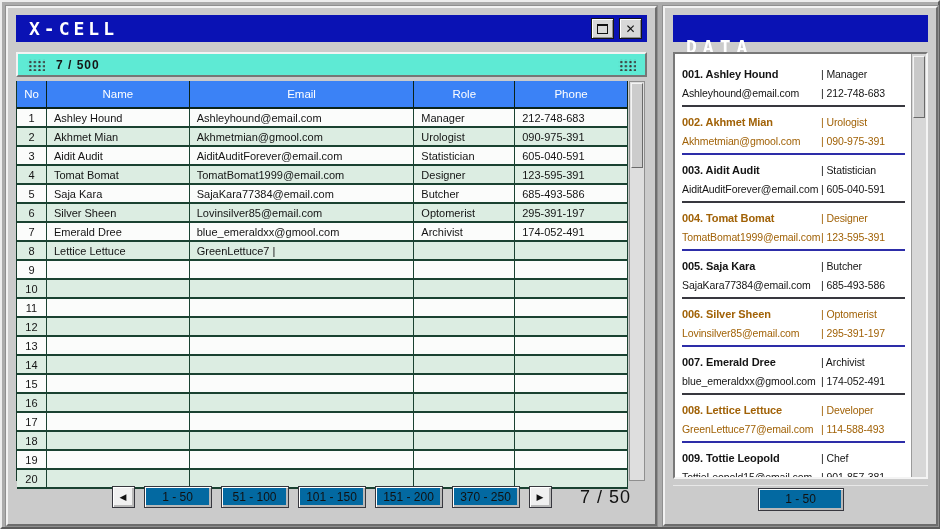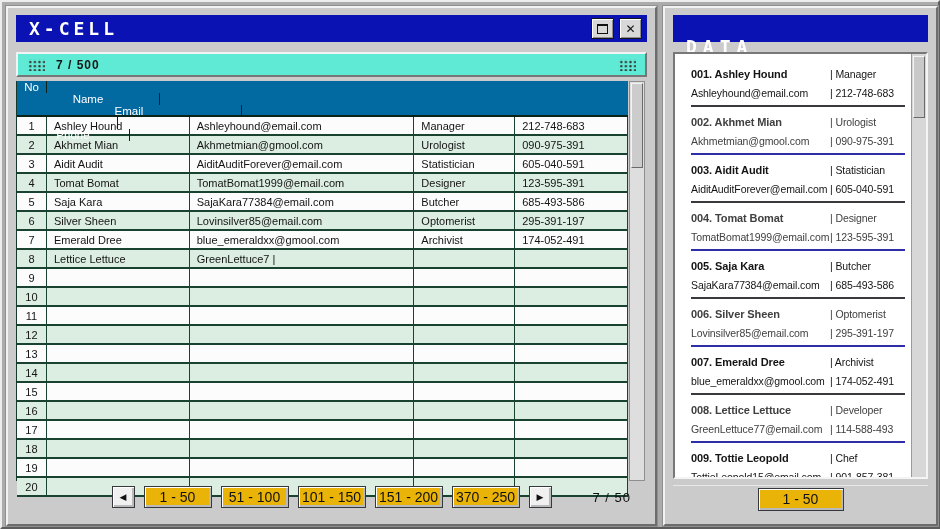--- a/index.html
+++ b/index.html
@@ -23,21 +23,21 @@
     border:2px solid;border-color:#f3f3f3 #767676 #767676 #f3f3f3;box-sizing:border-box;
     display:flex;align-items:center;padding:0 9px;}
   .grid-icon{width:18px;height:12px;
     background-image:radial-gradient(circle,#3c3c3c 1.05px,transparent 1.35px);
     background-size:4.6px 4.1px;background-position:1px 1px;}
   .tb-counter{margin-left:11px;font-size:12px;font-weight:600;color:#161616;letter-spacing:1px;}
   .toolbar .spacer{flex:1;}
   
   .tablewrap{position:absolute;left:8px;top:73px;width:629px;height:400px;}
   .tbl{position:absolute;left:0;top:0;width:612px;height:400px;border-left:1px solid #15392a;box-sizing:border-box;}
-  .thead{display:flex;height:36px;background:#0369a1;border-bottom:2px solid #0b2318;box-sizing:border-box;flex-direction:column;}
+  .thead{display:flex;height:28px;background:#3b82f6;border-bottom:2px solid #0b2318;box-sizing:border-box;}
   .th{color:#fff;font-size:11.5px;display:flex;align-items:center;justify-content:center;
     box-sizing:border-box;border-right:1px solid #0b2318;}
   .tr{display:flex;height:19px;box-sizing:border-box;border-bottom:2px solid #1a4231;background:#fbfcfb;}
   .tr.alt{background:#dcede2;}
   .td{font-size:11px;color:#141414;display:flex;align-items:center;box-sizing:border-box;
     border-right:1px solid #1a4231;padding-left:7px;white-space:nowrap;overflow:hidden;}
   .col0{width:30px;justify-content:center;padding-left:0;}
   .col1{width:143px;}
   .col2{width:225px;}
   .col3{width:101px;}
@@ -46,36 +46,36 @@
     border:1px solid #8f8f8f;box-sizing:border-box;}
   .tbl-thumb{position:absolute;left:1px;right:1px;top:1px;height:85px;background:#cccccc;
     border:1px solid;border-color:#f4f4f4 #6a6a6a #6a6a6a #f4f4f4;box-sizing:border-box;}
   
   .bottombar{position:absolute;left:8px;right:8px;top:475px;height:28px;display:flex;
     align-items:center;justify-content:center;gap:9px;}
   .nav-btn{width:21px;height:20px;background:#f0f0f0;border:1px solid #37373e;
     box-shadow:inset 1px 1px 0 #fff,inset -2px -2px 0 #b9b9b9;display:flex;align-items:center;
     justify-content:center;font-size:9px;color:#111;}
   .pages{display:flex;gap:9px;}
-  .page-btn{width:66px;height:20px;background:#eab308;border:1px solid #37373e;
+  .page-btn{width:66px;height:20px;background:#0369a1;border:1px solid #37373e;
     box-shadow:inset 1px 1px 0 #fff,inset -2px -2px 0 #b9b9b9;display:flex;align-items:center;
-    justify-content:center;font-size:14px;color:#111;}
-  .lstatus{position:absolute;right:16px;font-size:13px;color:#111;letter-spacing:1px;}
+    justify-content:center;font-size:12px;color:#111;}
+  .lstatus{position:absolute;right:16px;font-size:18px;color:#111;letter-spacing:1px;}
   
   .listbox{position:absolute;left:8px;right:8px;top:44px;height:427px;background:#ffffff;
     border:2px solid;border-color:#787878 #f4f4f4 #f4f4f4 #787878;box-sizing:border-box;}
-  .entries{position:absolute;left:0;top:0;right:15px;bottom:0;overflow:hidden;padding:5px 6px 0 16px;}
+  .entries{position:absolute;left:0;top:0;right:15px;bottom:0;overflow:hidden;padding:5px 6px 0 7px;}
   .entry{height:48px;box-sizing:border-box;padding-top:6px;}
   .eline{display:grid;grid-template-columns:139px 1fr;font-size:10.5px;letter-spacing:-0.1px;
     height:18px;align-items:center;white-space:nowrap;}
   .eline.l2{height:19px;}
   .ename{font-weight:bold;font-size:11px;}
   .esep{margin-top:3px;border-top:2px solid #38383f;}
   .entry.black{color:#141414;}
-  .entry.blue{color:#404040;}
+  .entry.blue{color:#a16207;}
   .entry.blue .esep{border-top-color:#2d2da8;}
   .list-scroll{position:absolute;right:0;top:0;bottom:0;width:15px;background:#d7d7d7;
     border-left:1px solid #9a9a9a;box-sizing:border-box;}
   .list-thumb{position:absolute;left:1px;right:1px;top:2px;height:62px;background:#c9c9c9;
     border:1px solid;border-color:#f4f4f4 #6a6a6a #6a6a6a #f4f4f4;box-sizing:border-box;}
   
   .rfooter{position:absolute;left:8px;right:8px;top:477px;height:26px;display:flex;
     align-items:center;justify-content:center;border-top:1px solid #e8e8e8;}
   .rfooter .page-btn{width:84px;height:21px;}
 </style>

